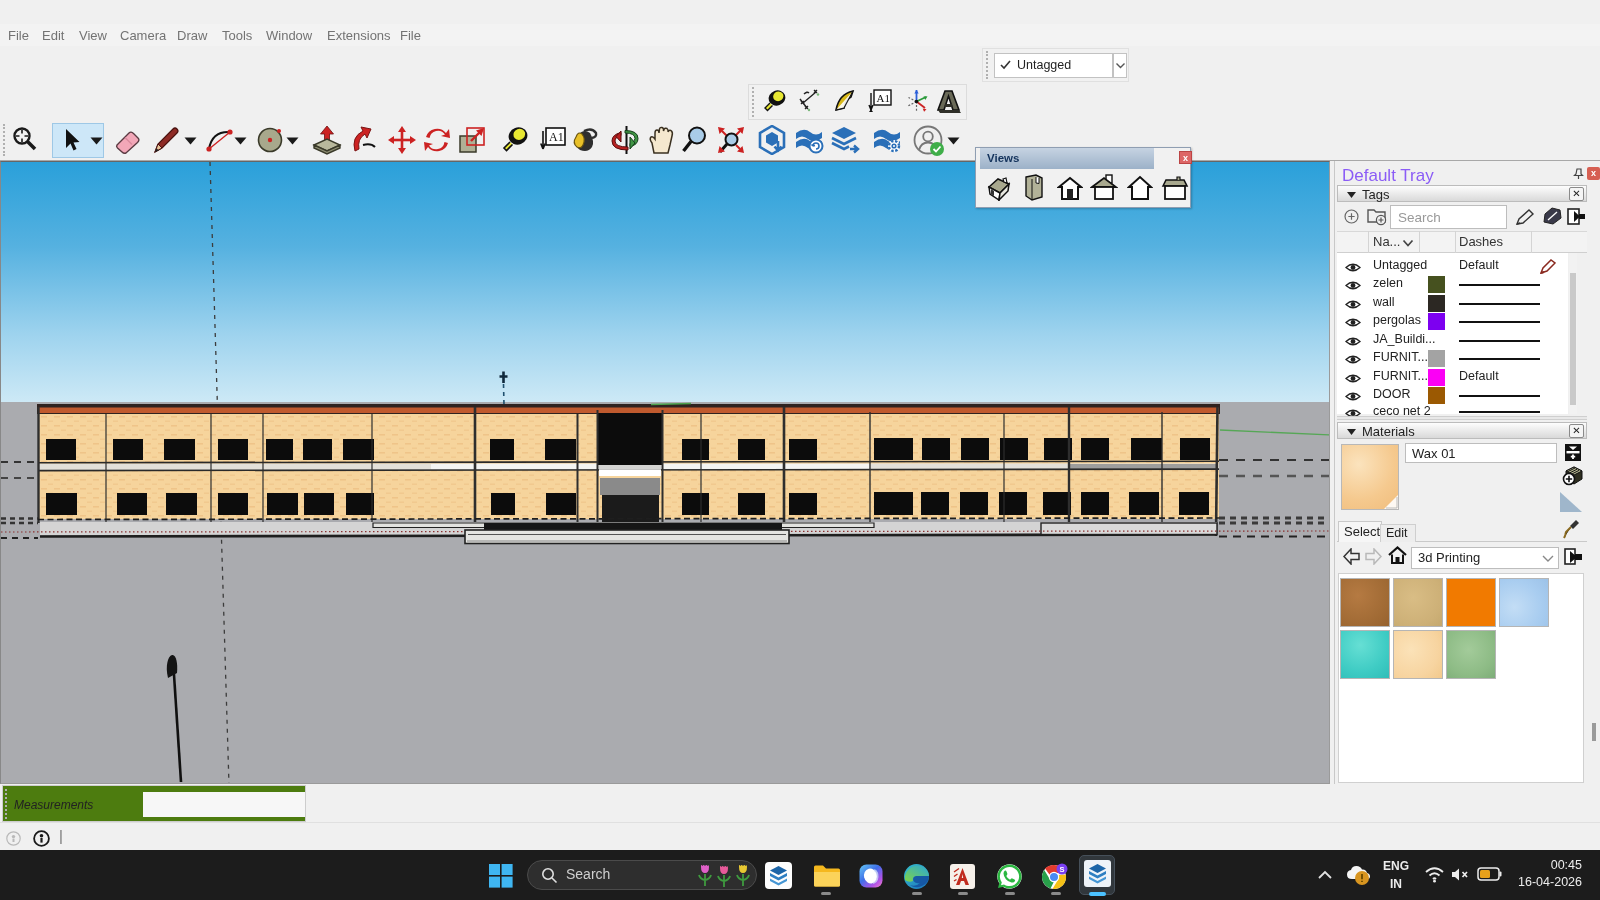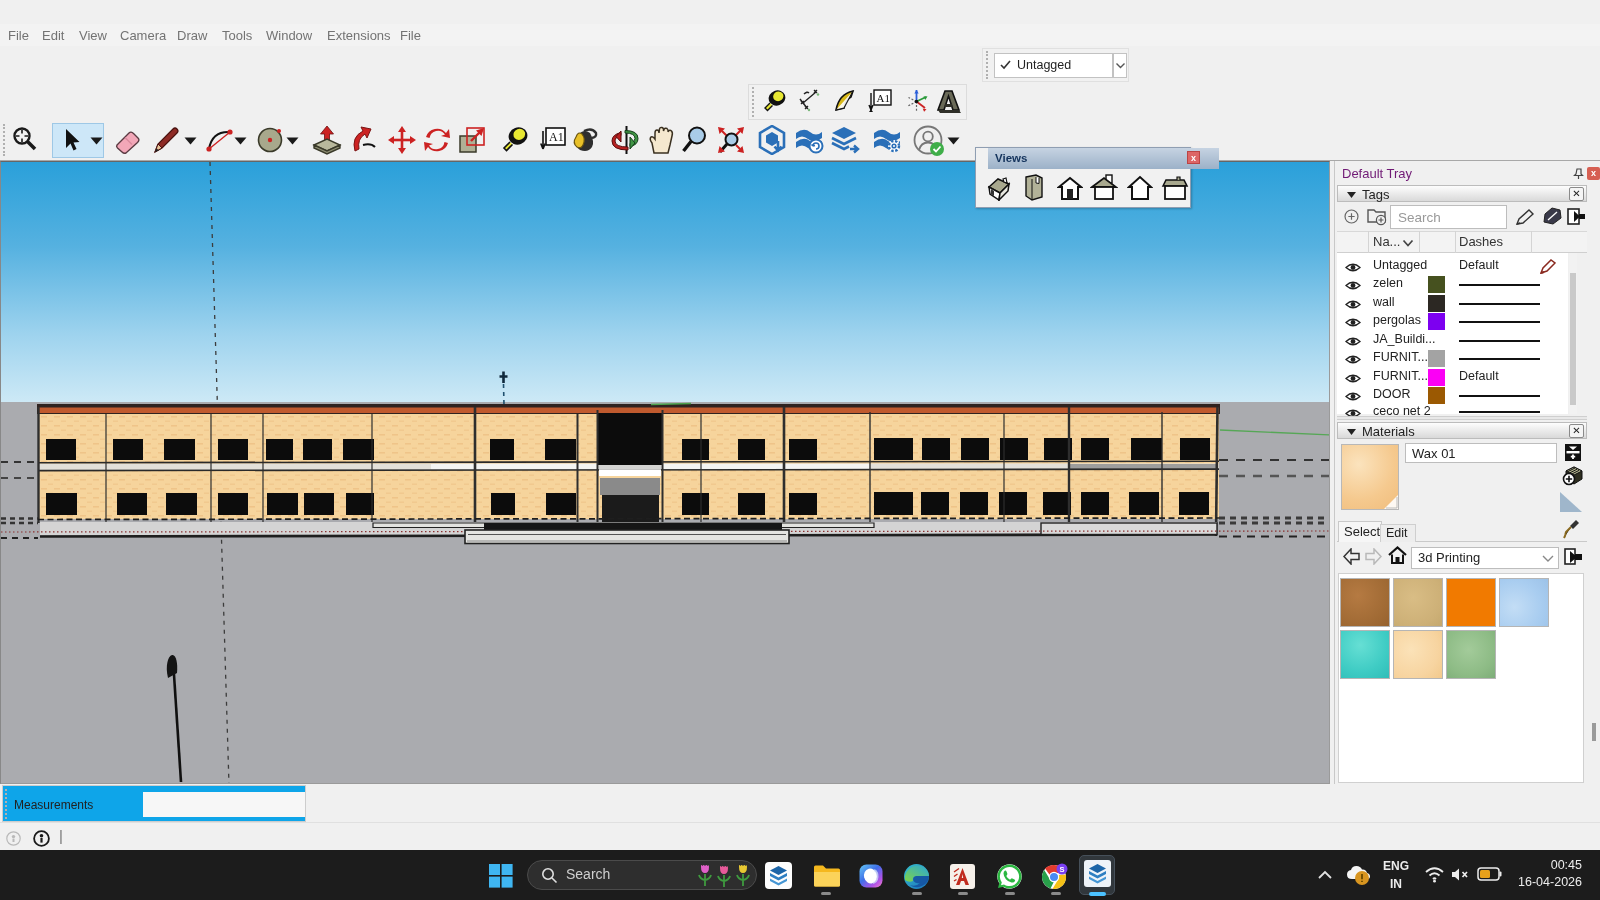--- a/index.html
+++ b/index.html
@@ -21,31 +21,31 @@
   .sep { position:absolute; top:126px; width:1px; height:30px; background:#c6c6c6; }
   .handle { position:absolute; width:2px; border-left:2px dotted #b0b0b0; }
 
   
   #canvas { position:absolute; left:0; top:161px; width:1330px; height:623px; overflow:hidden; border-left:1px solid #888; border-top:1px solid #666; border-right:1px solid #9a9a9a; border-bottom:1px solid #9a9a9a; }
   #sky { position:absolute; left:0; top:0; width:1330px; height:240px; background:linear-gradient(#2aa0da, #55b1e0 35%, #9ed3ee 72%, #cde9f6 100%); }
   #ground { position:absolute; left:0; top:240px; width:1330px; height:383px; background:#aaabaf; }
 
   
   #views { position:absolute; left:975px; top:147px; width:216px; height:61px; background:#f1f1f1; border:1px solid #8f9eb2; box-shadow:1px 1px 2px rgba(0,0,0,.25); }
-  #views-title { position:absolute; left:12px; top:0; width:231px; height:21px; background:linear-gradient(#c6d3e2,#9cb1c8); }
+  #views-title { position:absolute; left:4px; top:0; width:174px; height:21px; background:linear-gradient(#c6d3e2,#9cb1c8); }
   #views-title span { position:absolute; left:7px; top:4px; font-size:11.5px; font-weight:bold; color:#14335c; }
 
   
   #tray { position:absolute; left:1334px; top:161px; width:266px; height:623px; background:#f0f0f0; border-left:1px solid #c8c8c8; }
   .secthdr { position:absolute; left:2px; width:250px; height:17px; background:linear-gradient(#fdfdfd,#d9d9d9); border:1px solid #bcbcbc; font-size:13px; color:#222; }
   .xbtn { position:absolute; width:15px; height:14px; background:#f5f5f5; border:1px solid #8a8a8a; border-radius:2px; color:#222; font-size:10px; line-height:12px; text-align:center; }
 
   
   #measure { position:absolute; left:0; top:784px; width:1600px; height:38px; background:#f0f0f0; }
-  #measpanel { position:absolute; left:2px; top:1px; width:304px; height:37px; background:#0ea5e9; border:1px solid #cdcdcd; }
+  #measpanel { position:absolute; left:2px; top:1px; width:304px; height:37px; background:#4d7c0f; border:1px solid #cdcdcd;font-style:italic; }
   #statusbar { position:absolute; left:0; top:822px; width:1600px; height:28px; background:#f0f0f0; border-top:1px solid #e0e0e0; }
   #taskbar { position:absolute; left:0; top:850px; width:1600px; height:50px; background:#1c1c1c; }
 </style>
 </head>
 <body>
 <div id="page">
 
 
   <div id="menubar">
     <span class="menu" style="left:8px">File</span>
@@ -486,21 +486,21 @@
 
       <svg class="abs" style="left:185px;top:26px" width="28" height="26" viewBox="0 0 28 26">
         <path d="M2 12 L5 6 L23 6 L26 12 Z" fill="#a8a88e" stroke="#111" stroke-width="1.6"></path>
         <path d="M16 6 L16 3 L19 3 L19 6" fill="#a8a88e" stroke="#111" stroke-width="1.2"></path>
         <rect x="4" y="12" width="20" height="13" fill="#fff" stroke="#111" stroke-width="1.8"></rect>
       </svg>
     </div>
   </div>
 
   <div id="tray">
-    <div class="abs" style="left:7px;top:5px;font-size:13px;color:#701a75">Default Tray</div>
+    <div class="abs" style="left:7px;top:5px;font-size:17px;color:#8b5cf6">Default Tray</div>
     <svg class="abs" style="left:238px;top:7px" width="11" height="12" viewBox="0 0 11 12">
       <path d="M4 1 L8 1 L8 6 L9.5 7.5 L1.5 7.5 L3 6 Z M5.5 7.5 L5.5 11" fill="none" stroke="#444" stroke-width="1.2"></path>
     </svg>
     <div class="abs" style="left:252px;top:6px;width:13px;height:13px;background:#d65f52;border-radius:2px;color:#fff;font-size:9px;font-weight:bold;text-align:center;line-height:13px">x</div>
     <div id="traycontent">
 
       <div class="secthdr" style="top:24px">
         <svg class="abs" style="left:9px;top:5px" width="9" height="8">
             <path d="M0 1 L9 1 L4.5 7 Z" fill="#222"></path>
           </svg>

